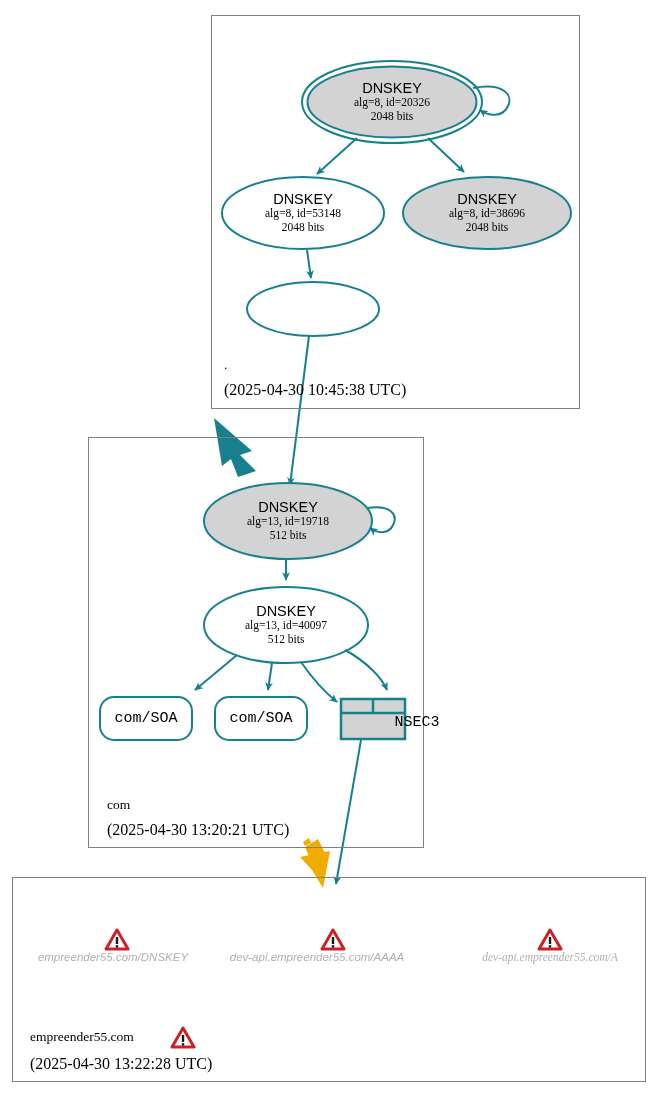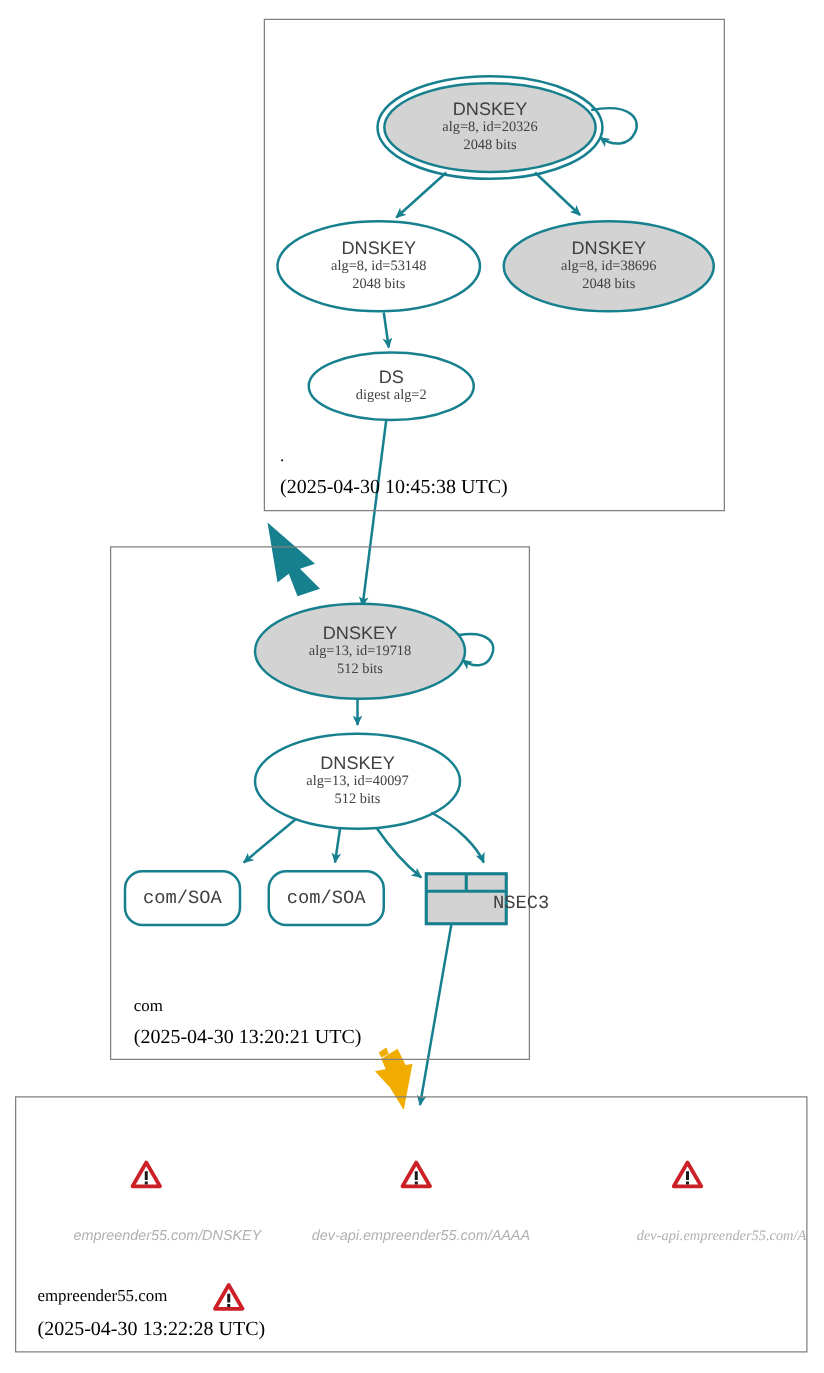--- a/index.html
+++ b/index.html
@@ -36,21 +36,21 @@
   }
   .zone-name {
     font-size: 13.5px;
   }
   .zone-time {
     font-size: 16px;
   }
   .node-label {
     position: absolute;
     text-align: center;
-    color: #404040;
+    color: #000000;
     white-space: nowrap;
     pointer-events: none;
   }
   .nl-title {
     font-family: "Liberation Sans", sans-serif;
     font-size: 14.5px;
     line-height: 16px;
   }
   .nl-sub {
     font-family: "Liberation Serif", serif;
@@ -61,22 +61,21 @@
     font-family: Liberation Mono, monospace;
     font-size: 15px;
   }
   .rr-label {
     position: absolute;
     font-family: "Liberation Sans", sans-serif;
     font-style: italic;
     font-size: 11.5px;
     color: #b0b0b0;
     white-space: nowrap;
-    text-align: right;
-    margin-top: 32px;
+    text-align: center;
   }
   .warn-icon {
     position: absolute;
   }
 </style>
 </head>
 <body>
 
 <div id="canvas">
 
@@ -161,24 +160,20 @@
     <div class="nl-sub">alg=8, id=53148</div>
     <div class="nl-sub">2048 bits</div>
   </div>
 
   <div class="node-label" style="left:397px; top:191px; width:180px;">
     <div class="nl-title">DNSKEY</div>
     <div class="nl-sub">alg=8, id=38696</div>
     <div class="nl-sub">2048 bits</div>
   </div>
 
-  <div class="node-label" style="left:233px; top:294px; width:160px;">
-    <div class="nl-title">DS</div>
-    <div class="nl-sub">digest alg=2</div>
-  </div>
 
   <div class="node-label" style="left:198px; top:499px; width:180px;">
     <div class="nl-title">DNSKEY</div>
     <div class="nl-sub">alg=13, id=19718</div>
     <div class="nl-sub">512 bits</div>
   </div>
 
   <div class="node-label" style="left:196px; top:603px; width:180px;">
     <div class="nl-title">DNSKEY</div>
     <div class="nl-sub">alg=13, id=40097</div>

